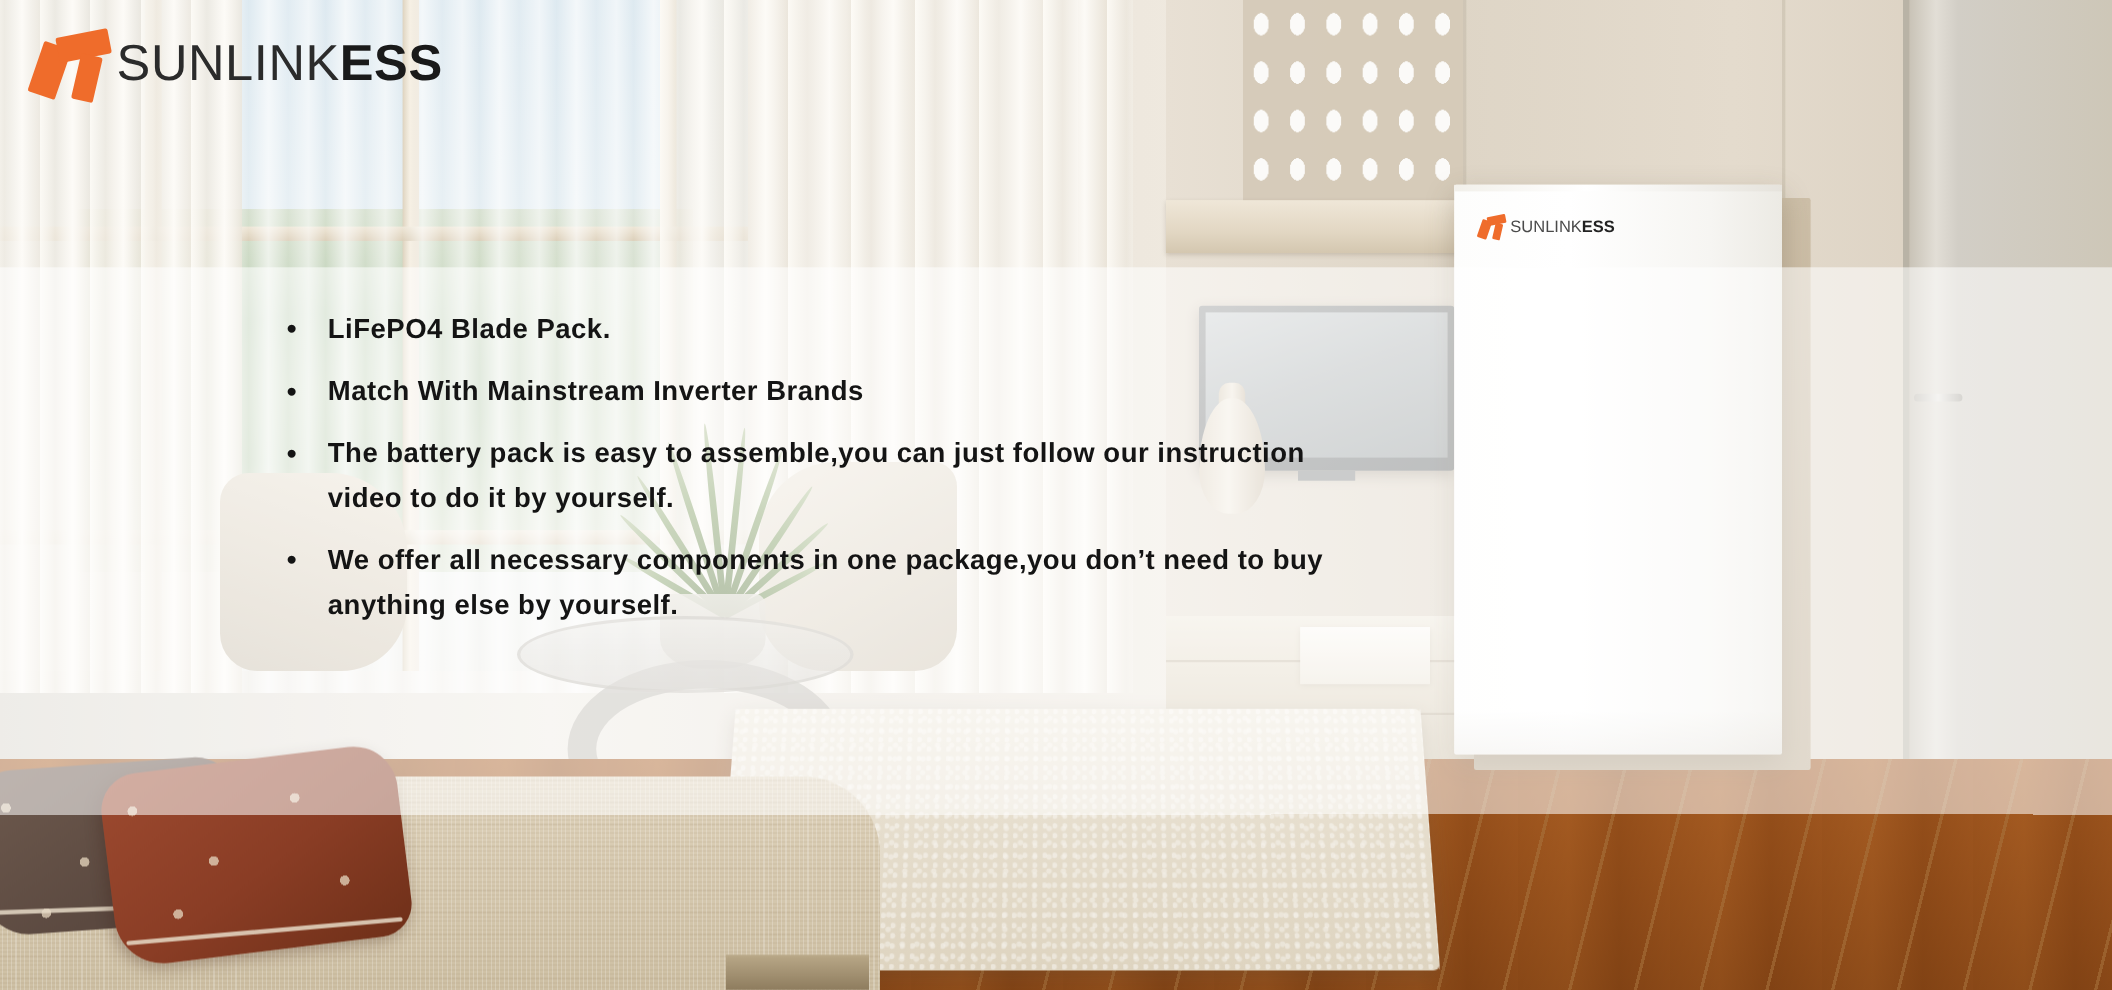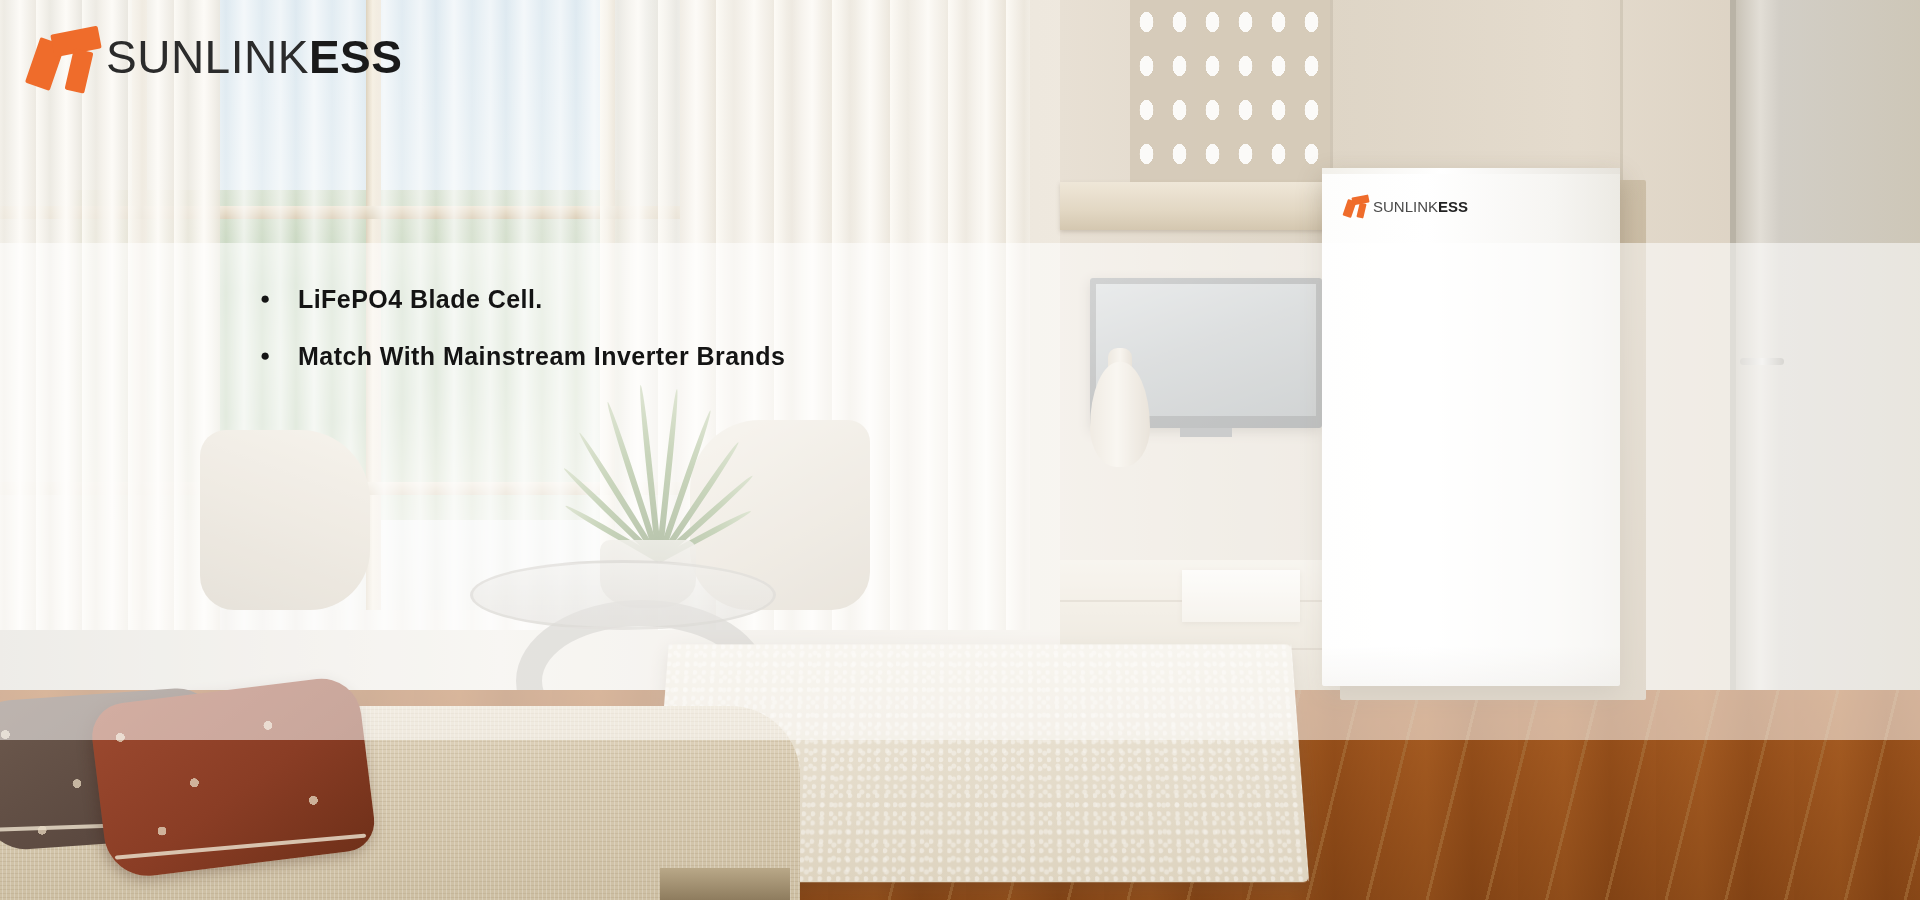--- a/index.html
+++ b/index.html
@@ -531,18 +531,20 @@
     <span class="logo-mark">
       <i class="bar-a"></i>
         <i class="bar-b"></i>
         <i class="bar-c"></i>
     </span>
     <span class="logo-text"><span class="logo-light">SUNLINK</span><span class="logo-bold">ESS</span></span>
   </div>
 
   <div class="content">
     <ul class="bullets">
-      <li>LiFePO4 Blade Cell.</li>
+      <li>LiFePO4 Blade Pack.</li>
       <li>Match With Mainstream Inverter Brands</li>
+      <li>The battery pack is easy to assemble,you can just follow our instruction video to do it by yourself.</li>
+      <li> We offer all necessary components in one package,you don’t need to buy anything else by yourself.</li>
     </ul>
   </div>
 
 </div>
 
 </body></html>

